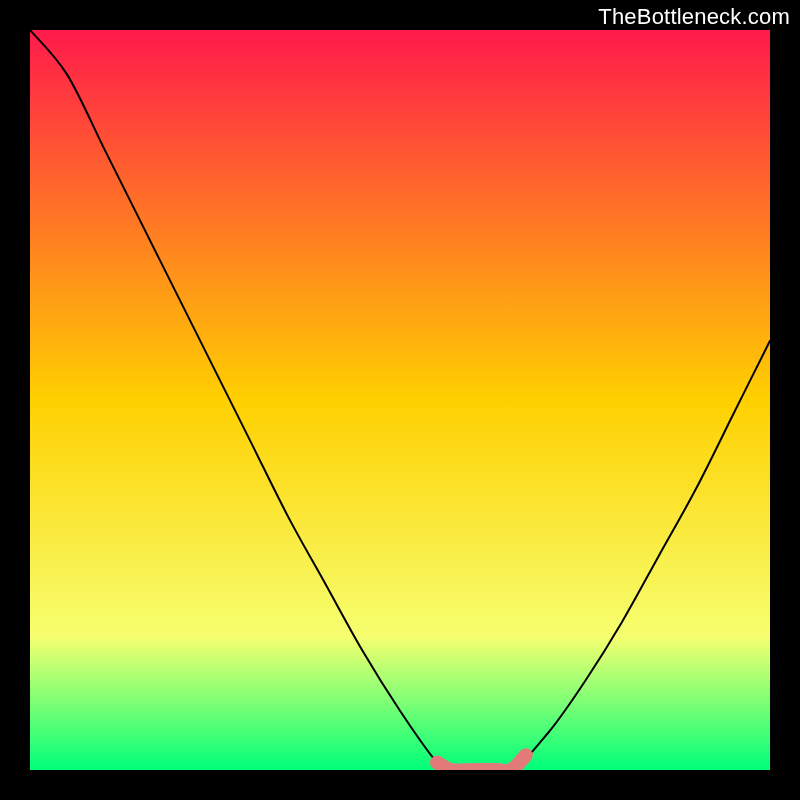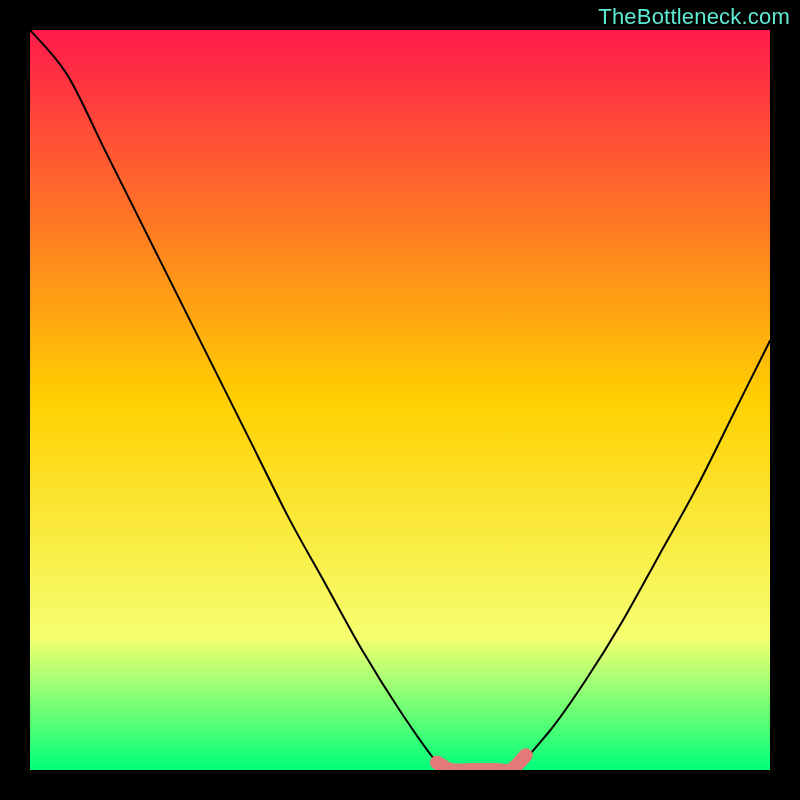--- a/index.html
+++ b/index.html
@@ -14,21 +14,21 @@
   .frame {
     position: relative;
     width: 800px;
     height: 800px;
     background: #000;
   }
   .watermark {
     position: absolute;
     top: 4px;
     right: 10px;
-    color: #5eead4;
+    color: #ffffff;
     font-size: 22px;
     font-weight: 500;
     letter-spacing: 0.2px;
     z-index: 3;
   }
   .plot-wrap {
     position: absolute;
     left: 30px;
     top: 30px;
     width: 740px;

